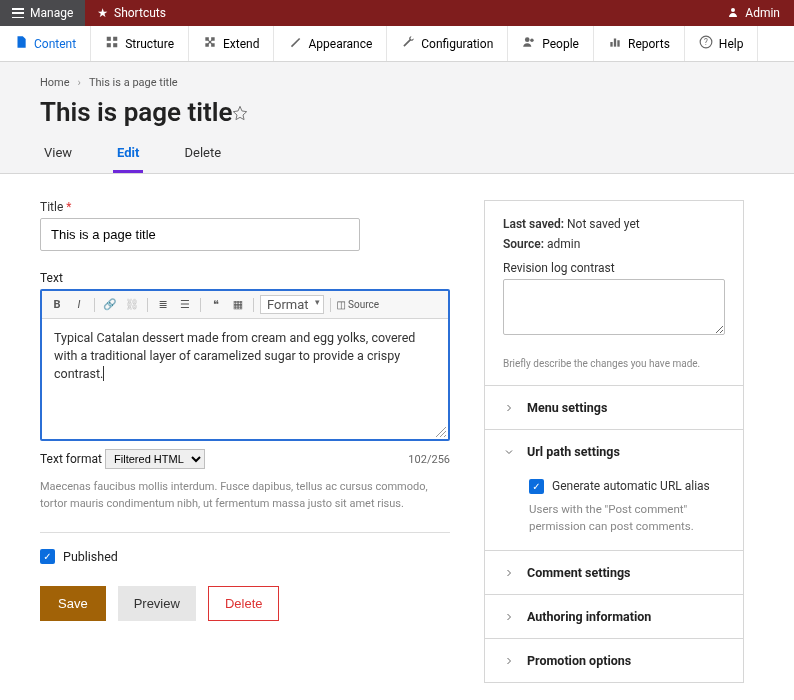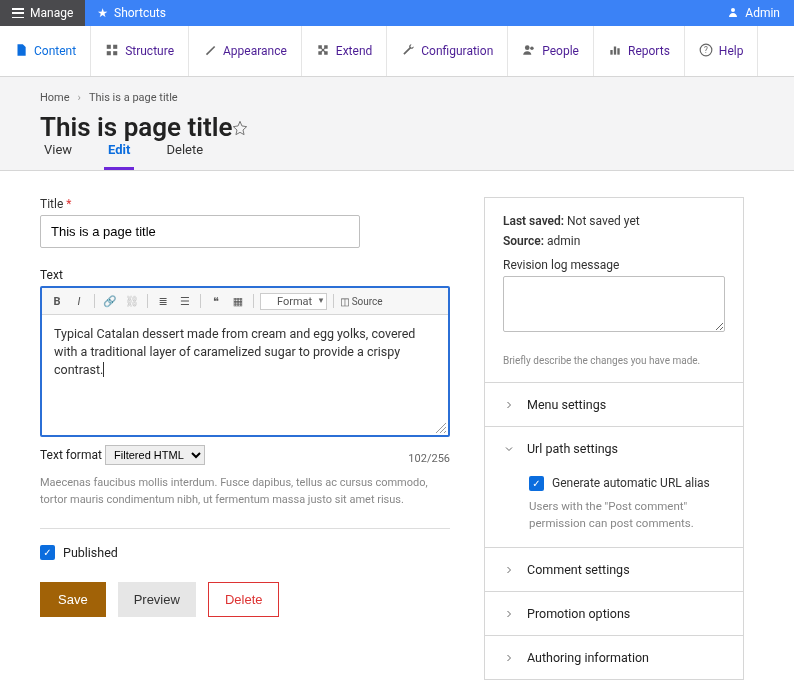--- a/index.html
+++ b/index.html
@@ -1,71 +1,71 @@
 <!DOCTYPE html>
 <html><head>
 <meta charset="utf-8">
 <style>
 *{box-sizing:border-box;margin:0;padding:0}
 body{font-family:-apple-system,BlinkMacSystemFont,"Segoe UI",Roboto,sans-serif;font-size:13px;color:#222;background:#fff}
-.topbar{background:#3b82f6;display:flex;align-items:center;height:26px;color:#fff}
+.topbar{background:#7f1d1d;display:flex;align-items:center;height:26px;color:#fff}
 .topbar .manage{background:#4a4a4d;display:flex;align-items:center;gap:6px;padding:0 12px;height:100%;font-size:12px}
 .topbar .shortcuts{display:flex;align-items:center;gap:6px;padding:0 12px;font-size:12px}
 .topbar .admin{margin-left:auto;display:flex;align-items:center;gap:6px;padding:0 14px;font-size:12px}
-.toolbar{background:#fff;border-bottom:1px solid #d6d6d6;display:flex;height:51px}
-.toolbar .item{display:flex;align-items:center;gap:6px;padding:0 14px;border-right:1px solid #e5e5e5;font-size:12px;color:#4c1d95;cursor:pointer}
+.toolbar{background:#fff;border-bottom:1px solid #d6d6d6;display:flex;height:36px}
+.toolbar .item{display:flex;align-items:center;gap:6px;padding:0 14px;border-right:1px solid #e5e5e5;font-size:12px;color:#000000;cursor:pointer}
 .toolbar .item.active{color:#0b6dde}
 .toolbar .icon svg{width:14px;height:14px}
 .header-region{background:#f4f4f5;padding:14px 40px 0 40px;border-bottom:1px solid #d6d6d6}
 .breadcrumb{font-size:11px;color:#555;display:flex;align-items:flex-end;gap:8px}
 .breadcrumb .chev{color:#999}
 .page-title{font-size:26px;font-weight:600;margin-top:8px;display:flex;align-items:center;gap:0}
 .star-outline svg{width:16px;height:16px;stroke:#777;fill:none}
-.tabs{display:flex;gap:28px;}
+.tabs{display:flex;gap:37px;margin-top:18px}
 .tabs .tab{font-size:13px;padding:0 4px 10px 4px;cursor:pointer;color:#333}
 .tabs .tab.active{color:#0b6dde;border-bottom:3px solid #6d28d9;font-weight:700}
 .body{display:flex;gap:34px;padding:26px 40px}
 .main{flex:0 0 410px}
 .side{flex:0 0 260px}
 .field-label{font-size:12px;color:#333;margin-bottom:4px}
 .req{color:#d33}
 .text-input{width:320px;border:1px solid #bfbfbf;border-radius:2px;padding:8px 10px;font-size:13px}
 .text-label{font-size:12px;margin-top:20px;margin-bottom:4px}
 .editor{border:2px solid #2b6fd6;border-radius:2px}
 .editor-toolbar{background:#f7f7f7;border-bottom:1px solid #d6d6d6;display:flex;align-items:center;gap:4px;padding:4px 6px;font-size:11px;color:#555}
 .editor-toolbar .btn{width:18px;height:18px;display:flex;align-items:center;justify-content:center;cursor:pointer}
 .editor-toolbar .divider{width:1px;height:14px;background:#ccc;margin:0 2px}
-.editor-toolbar .format{border:1px solid #ccc;background:#fff;padding:1px 14px 1px 16px;font-size:11px;position:relative}
+.editor-toolbar .format{border:1px solid #ccc;background:#fff;padding:1px 14px 1px 6px;font-size:13px;position:relative}
 .editor-toolbar .format::after{content:"▾";position:absolute;right:3px;top:1px;font-size:9px;color:#666}
 .editor-body{min-height:110px;padding:10px 12px;font-size:12.5px;color:#333;line-height:1.45}
 .editor-body .cursor{border-right:1px solid #333;animation:blink 1s step-end infinite}
 @keyframes blink{50%{border-color:transparent}}
 .resize{height:10px;display:flex;justify-content:flex-end;align-items:flex-end;padding:0 2px 2px 0}
 .resize svg{width:10px;height:10px}
-.meta-row{display:flex;justify-content:space-between;align-items:flex-end;margin-top:8px}
+.meta-row{display:flex;justify-content:space-between;align-items:center;margin-top:8px}
 .select{border:1px solid #bfbfbf;font-size:11px;padding:2px 4px}
 .counter{font-size:11px;color:#666}
 .helptext{font-size:11px;color:#888;margin-top:10px;line-height:1.5;border-bottom:1px solid #ddd;padding-bottom:20px}
 .checkrow{display:flex;align-items:center;gap:8px;margin-top:16px;font-size:12.5px}
 .checkbox{width:15px;height:15px;background:#0b6dde;border-radius:2px;display:flex;align-items:center;justify-content:center;color:#fff;font-size:10px}
 .btns{display:flex;gap:12px;margin-top:22px}
 .btn-save{background:#a16207;color:#fff;border:none;padding:10px 18px;font-size:13px;cursor:pointer}
 .btn-preview{background:#e6e6e6;color:#333;border:none;padding:10px 16px;font-size:13px;cursor:pointer}
 .btn-delete{background:#fff;color:#d33;border:1px solid #d33;padding:9px 16px;font-size:13px;cursor:pointer}
 .sidebox{border:1px solid #d6d6d6}
 .side-inner{padding:16px 18px}
 .side-line{font-size:12px;margin-bottom:6px;color:#333}
 .side-line b{font-weight:600}
 .side-label{font-size:12px;color:#333;margin-top:10px;margin-bottom:4px}
 .side-textarea{width:100%;height:56px;border:1px solid #bfbfbf;border-radius:2px;resize:vertical}
 .side-help{font-size:10px;color:#888;margin-top:20px}
 .accordion-item{border-top:1px solid #d6d6d6;padding:14px 18px;display:flex;align-items:flex-start;gap:12px;font-size:12.5px;cursor:pointer}
 .accordion-item.first{border-top:1px solid #d6d6d6}
 .chev-icon{width:12px;height:12px;flex-shrink:0;margin-top:2px}
-.acc-title{font-weight:400;color:#222}
+.acc-title{font-weight:700;color:#222}
 .expanded-content{padding:4px 18px 14px 44px;font-size:11.5px;color:#888;line-height:1.5}
 .expanded-content .checkrow{margin-top:0;margin-bottom:6px;font-size:12px;color:#333}
 .hamburger{width:12px;height:10px;display:flex;flex-direction:column;justify-content:space-between}
 .hamburger span{height:1.5px;background:#fff;display:block}
 </style>
 </head>
 <body>
 
 <div class="topbar">
  <div class="manage">
@@ -100,29 +100,29 @@
       <span class="icon"><svg viewBox="0 0 24 24" fill="#666">
           <rect x="3" y="3" width="7" height="7"></rect>
           <rect x="14" y="3" width="7" height="7"></rect>
           <rect x="3" y="14" width="7" height="7"></rect>
           <rect x="14" y="14" width="7" height="7"></rect>
         </svg></span>
       <span>Structure</span>
     </div>
  <div class="item">
       <span class="icon"><svg viewBox="0 0 24 24" fill="#666">
+          <path d="M4 4h6v4a2 2 0 104 0V4h6v6h-4a2 2 0 100 4h4v6h-6v-4a2 2 0 10-4 0v4H4v-6h4a2 2 0 100-4H4z"></path>
+        </svg></span>
+      <span>Extend</span>
+    </div>
+ <div class="item">
+      <span class="icon"><svg viewBox="0 0 24 24" fill="#666">
           <path d="M5 19l14-14 2 2L7 21z"></path>
         </svg></span>
       <span>Appearance</span>
-    </div>
- <div class="item">
-      <span class="icon"><svg viewBox="0 0 24 24" fill="#666">
-          <path d="M4 4h6v4a2 2 0 104 0V4h6v6h-4a2 2 0 100 4h4v6h-6v-4a2 2 0 10-4 0v4H4v-6h4a2 2 0 100-4H4z"></path>
-        </svg></span>
-      <span>Extend</span>
     </div>
  <div class="item">
       <span class="icon"><svg viewBox="0 0 24 24" fill="#666">
           <path d="M22 6a4 4 0 01-5.6 3.7L6 20l-2-2L14.3 7.6A4 4 0 0118 2l-2 4 2 2 4-2z"></path>
         </svg></span>
       <span>Configuration</span>
     </div>
  <div class="item">
       <span class="icon"><svg viewBox="0 0 24 24" fill="#666">
           <circle cx="9" cy="8" r="4"></circle>
@@ -221,21 +221,21 @@
    <button class="btn-preview">Preview</button>
    <button class="btn-delete">Delete</button>
   </div>
  </div>
 
  <div class="side">
   <div class="sidebox">
    <div class="side-inner">
     <div class="side-line"><b>Last saved:</b> <span>Not saved yet</span></div>
     <div class="side-line"><b>Source:</b> <span>admin</span></div>
-    <div class="side-label">Revision log message</div>
+    <div class="side-label">Revision log contrast</div>
     <textarea class="side-textarea" style=""></textarea>
     <div class="side-help">Briefly describe the changes you have made.</div>
    </div>
    <div class="accordion-item first">
     <svg class="chev-icon" viewBox="0 0 24 24" fill="none" stroke="#666" stroke-width="2">
             <path d="M9 6l6 6-6 6"></path>
           </svg>
     <span class="acc-title">Menu settings</span>
    </div>
    <div class="accordion-item">
@@ -254,23 +254,23 @@
    <div class="accordion-item">
     <svg class="chev-icon" viewBox="0 0 24 24" fill="none" stroke="#666" stroke-width="2">
             <path d="M9 6l6 6-6 6"></path>
           </svg>
     <span class="acc-title">Comment settings</span>
    </div>
    <div class="accordion-item">
     <svg class="chev-icon" viewBox="0 0 24 24" fill="none" stroke="#666" stroke-width="2">
             <path d="M9 6l6 6-6 6"></path>
           </svg>
+    <span class="acc-title">Authoring information</span>
+   </div>
+   <div class="accordion-item">
+    <svg class="chev-icon" viewBox="0 0 24 24" fill="none" stroke="#666" stroke-width="2">
+            <path d="M9 6l6 6-6 6"></path>
+          </svg>
     <span class="acc-title">Promotion options</span>
    </div>
-   <div class="accordion-item">
-    <svg class="chev-icon" viewBox="0 0 24 24" fill="none" stroke="#666" stroke-width="2">
-            <path d="M9 6l6 6-6 6"></path>
-          </svg>
-    <span class="acc-title">Authoring information</span>
-   </div>
   </div>
  </div>
 </div>
 
 </body></html>

